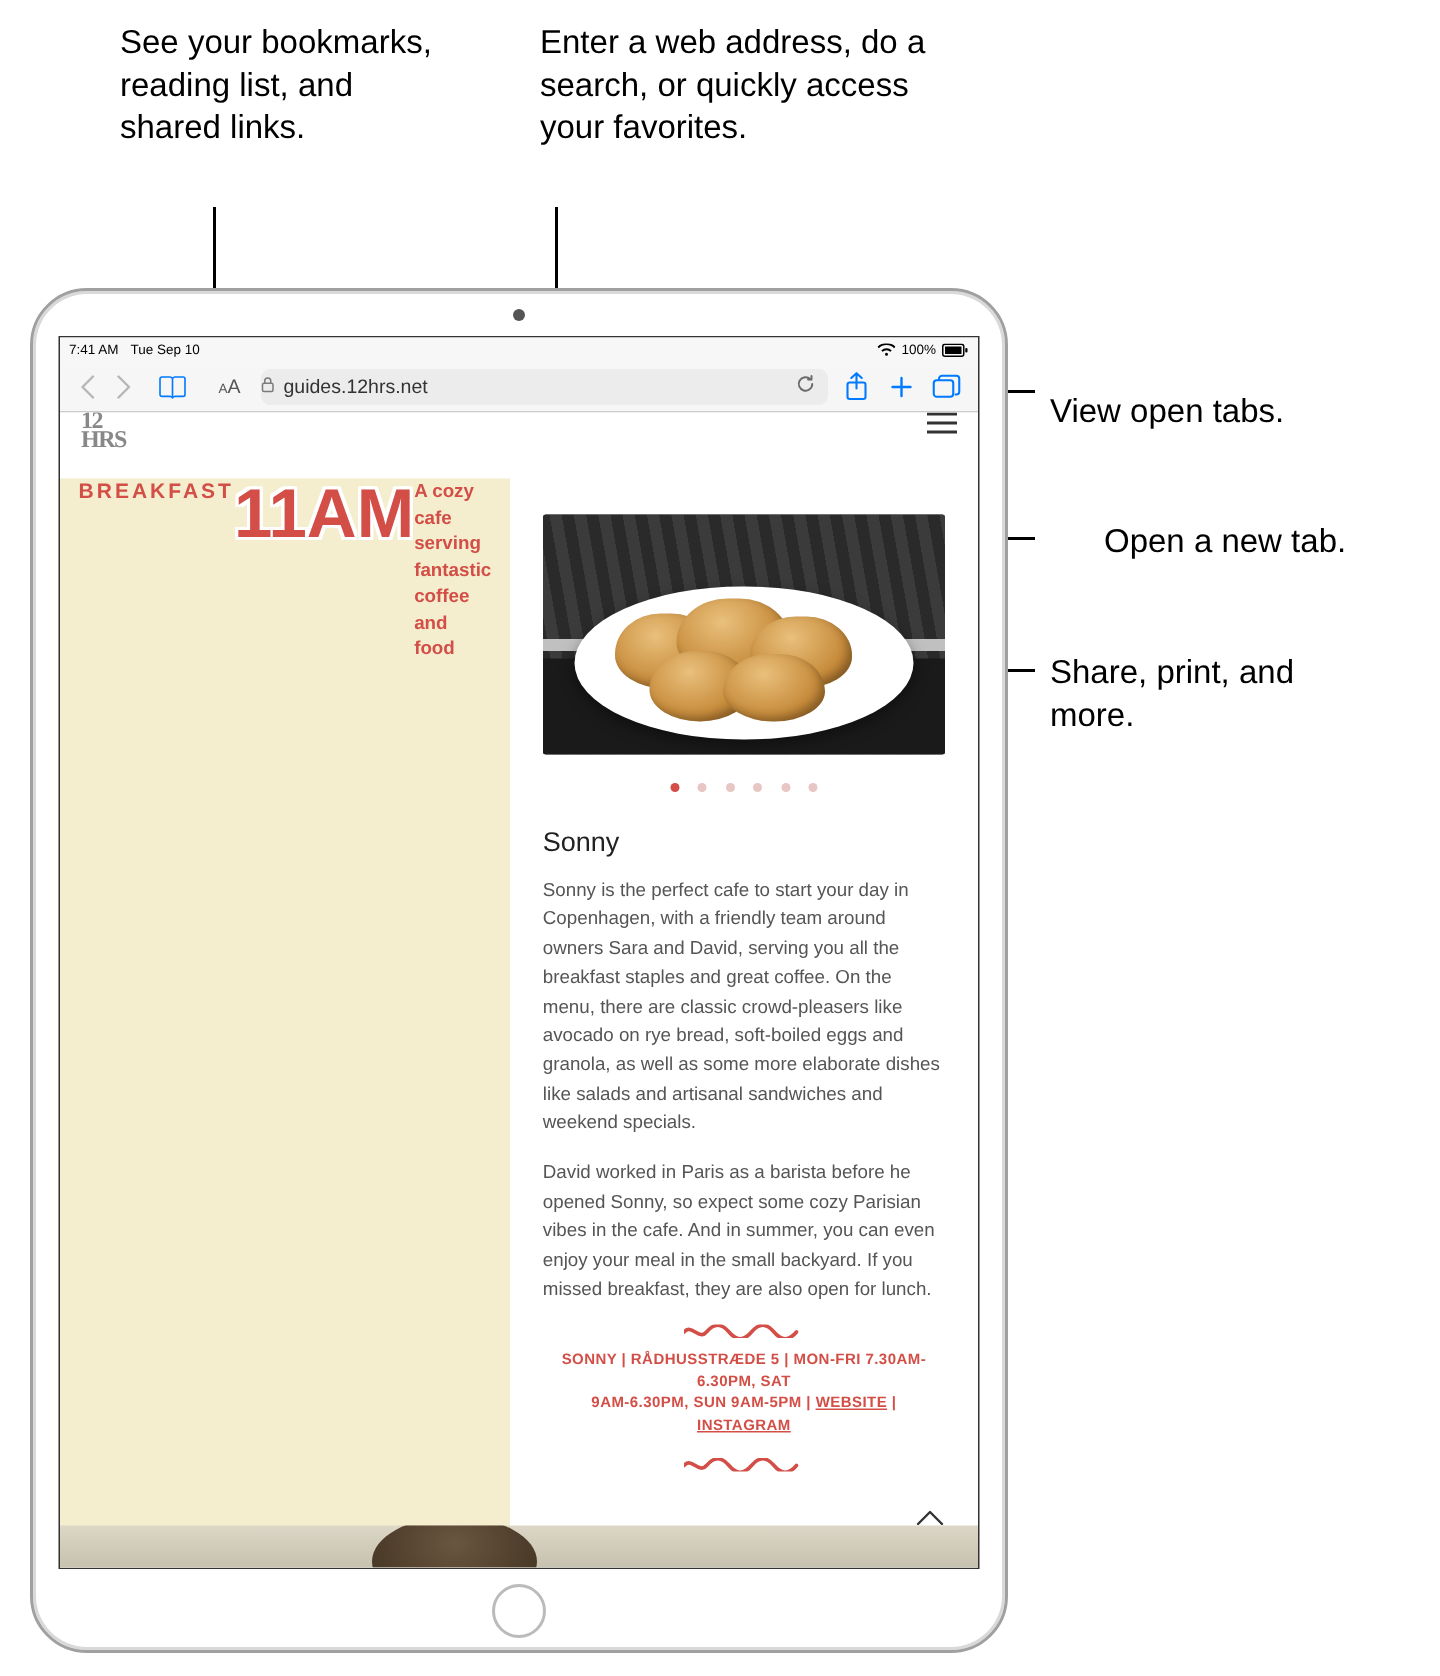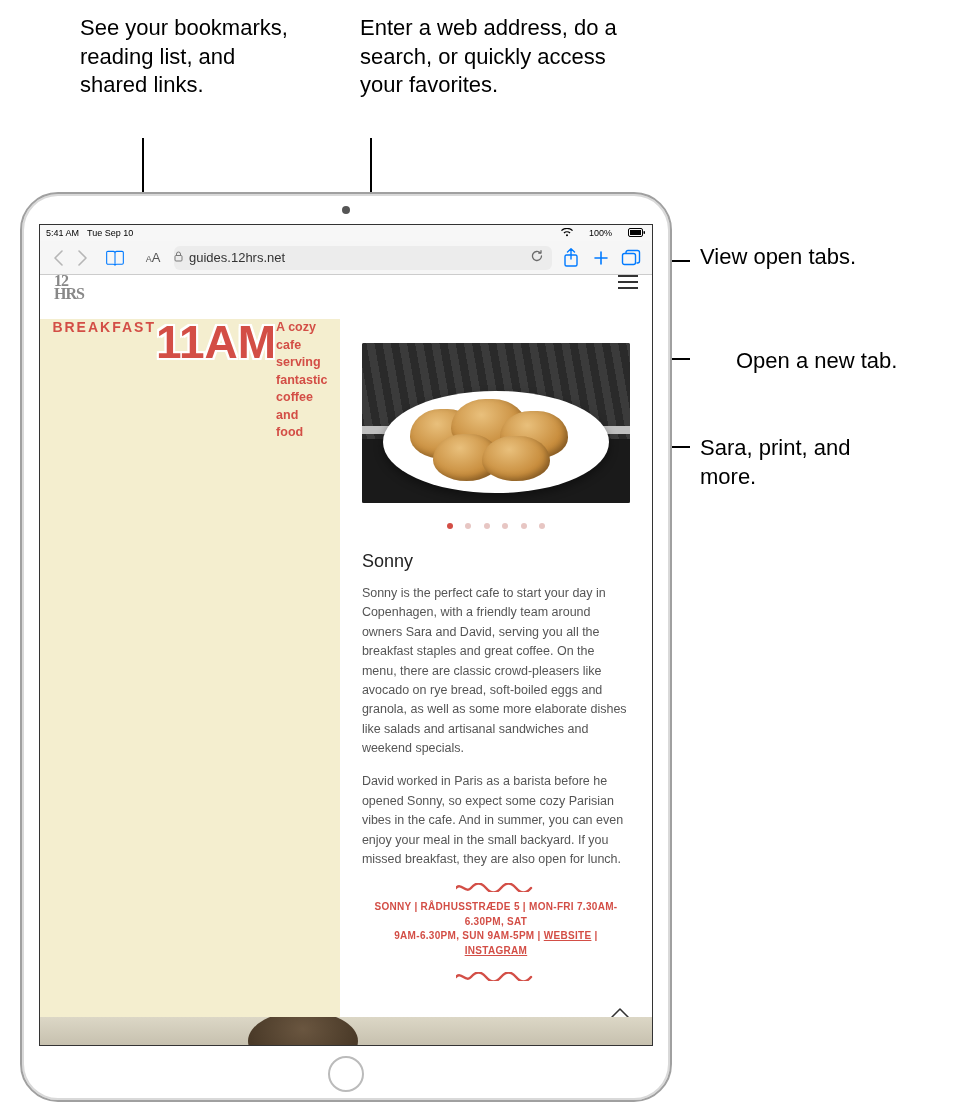--- a/index.html
+++ b/index.html
@@ -39,21 +39,21 @@
     position: absolute; left: 17px; right: 17px; top: 30px; bottom: 54px;
     background: #f7f7f7;
     border: 1px solid #333;
   }
 
   
   .statusbar {
     height: 16px; display: flex; align-items: center; padding: 0 6px;
     font-size: 9px; color: #000; background: #f7f7f7;
   }
-  .statusbar .sb-right { margin-left: auto; display: flex; align-items: flex-start; gap: 16px; }
+  .statusbar .sb-right { margin-left: auto; display: flex; align-items: center; gap: 4px; }
   .wifi-icon, .battery-icon { display: inline-flex; }
 
   
   .safari-bar {
     height: 34px; display: flex; align-items: center; gap: 8px;
     padding: 0 10px; background: #f6f6f6; border-bottom: 1px solid #ccc;
   }
   .nav-btn { color: #b6b6b6; display: flex; align-items: center; justify-content: center; width: 16px; }
   .icon-btn { color: #007aff; display: flex; align-items: center; justify-content: center; width: 22px; cursor: pointer; }
   .aa-btn { color: #555; font-size: 13px; width: 26px; text-align: center; }
@@ -138,45 +138,45 @@
 
   a.ulink { text-decoration: underline; color: inherit; }
 </style>
 </head>
 <body>
 
 <div class="callout" style="left:80px; top:14px; width:220px;">See your bookmarks, reading list, and shared links.</div>
 
 <div class="callout" style="left:360px; top:14px; width:260px;">Enter a web address, do a search, or quickly access your favorites.</div>
 
-<div class="callout" style="left:700px; top:243px;">View open tabs.</div>
+<div class="callout" style="left:700px; top:260px;">View open tabs.</div>
 
 <div class="callout" style="left:700px; top:347px;margin-left:36px;">Open a new tab.</div>
 
-<div class="callout" style="left:700px; top:434px; width:180px;">Sara, print, and more.</div>
+<div class="callout" style="left:700px; top:434px; width:180px;">Share, print, and more.</div>
 
 <div class="callout-line" style="left:142px; top:138px; width:2px; height:112px;"></div>
 <div class="callout-line" style="left:370px; top:138px; width:2px; height:110px;"></div>
 
 <div class="callout-line" style="left:635px; top:260px; width:55px; height:2px;"></div>
 
 <div class="callout-line" style="left:601px; top:272px; width:2px; height:88px;"></div>
 <div class="callout-line" style="left:601px; top:358px; width:89px; height:2px;"></div>
 
 <div class="callout-line" style="left:564px; top:272px; width:2px; height:176px;"></div>
 <div class="callout-line" style="left:564px; top:446px; width:126px; height:2px;"></div>
 
 <div class="ipad">
   <div class="ipad-camera"></div>
   <div class="ipad-home"></div>
 
   <div class="screen">
 
     <div class="statusbar">
-      <span>5:41 AM</span>
+      <span>7:41 AM</span>
       <span style="margin-left:8px;">Tue Sep 10</span>
       <span class="sb-right">
         <span class="wifi-icon">
           <svg width="12" height="9" viewBox="0 0 12 9">
               <path d="M6 8.2a1 1 0 100-2 1 1 0 000 2zm-2.6-2.7a3.7 3.7 0 015.2 0l.9-.9a5 5 0 00-7 0zM.9 3.1a7.2 7.2 0 0110.2 0l.9-.9a8.5 8.5 0 00-12 0z" fill="#000"></path>
             </svg>
         </span>
         <span>100%</span>
         <span class="battery-icon">
           <svg width="18" height="9" viewBox="0 0 18 9">

